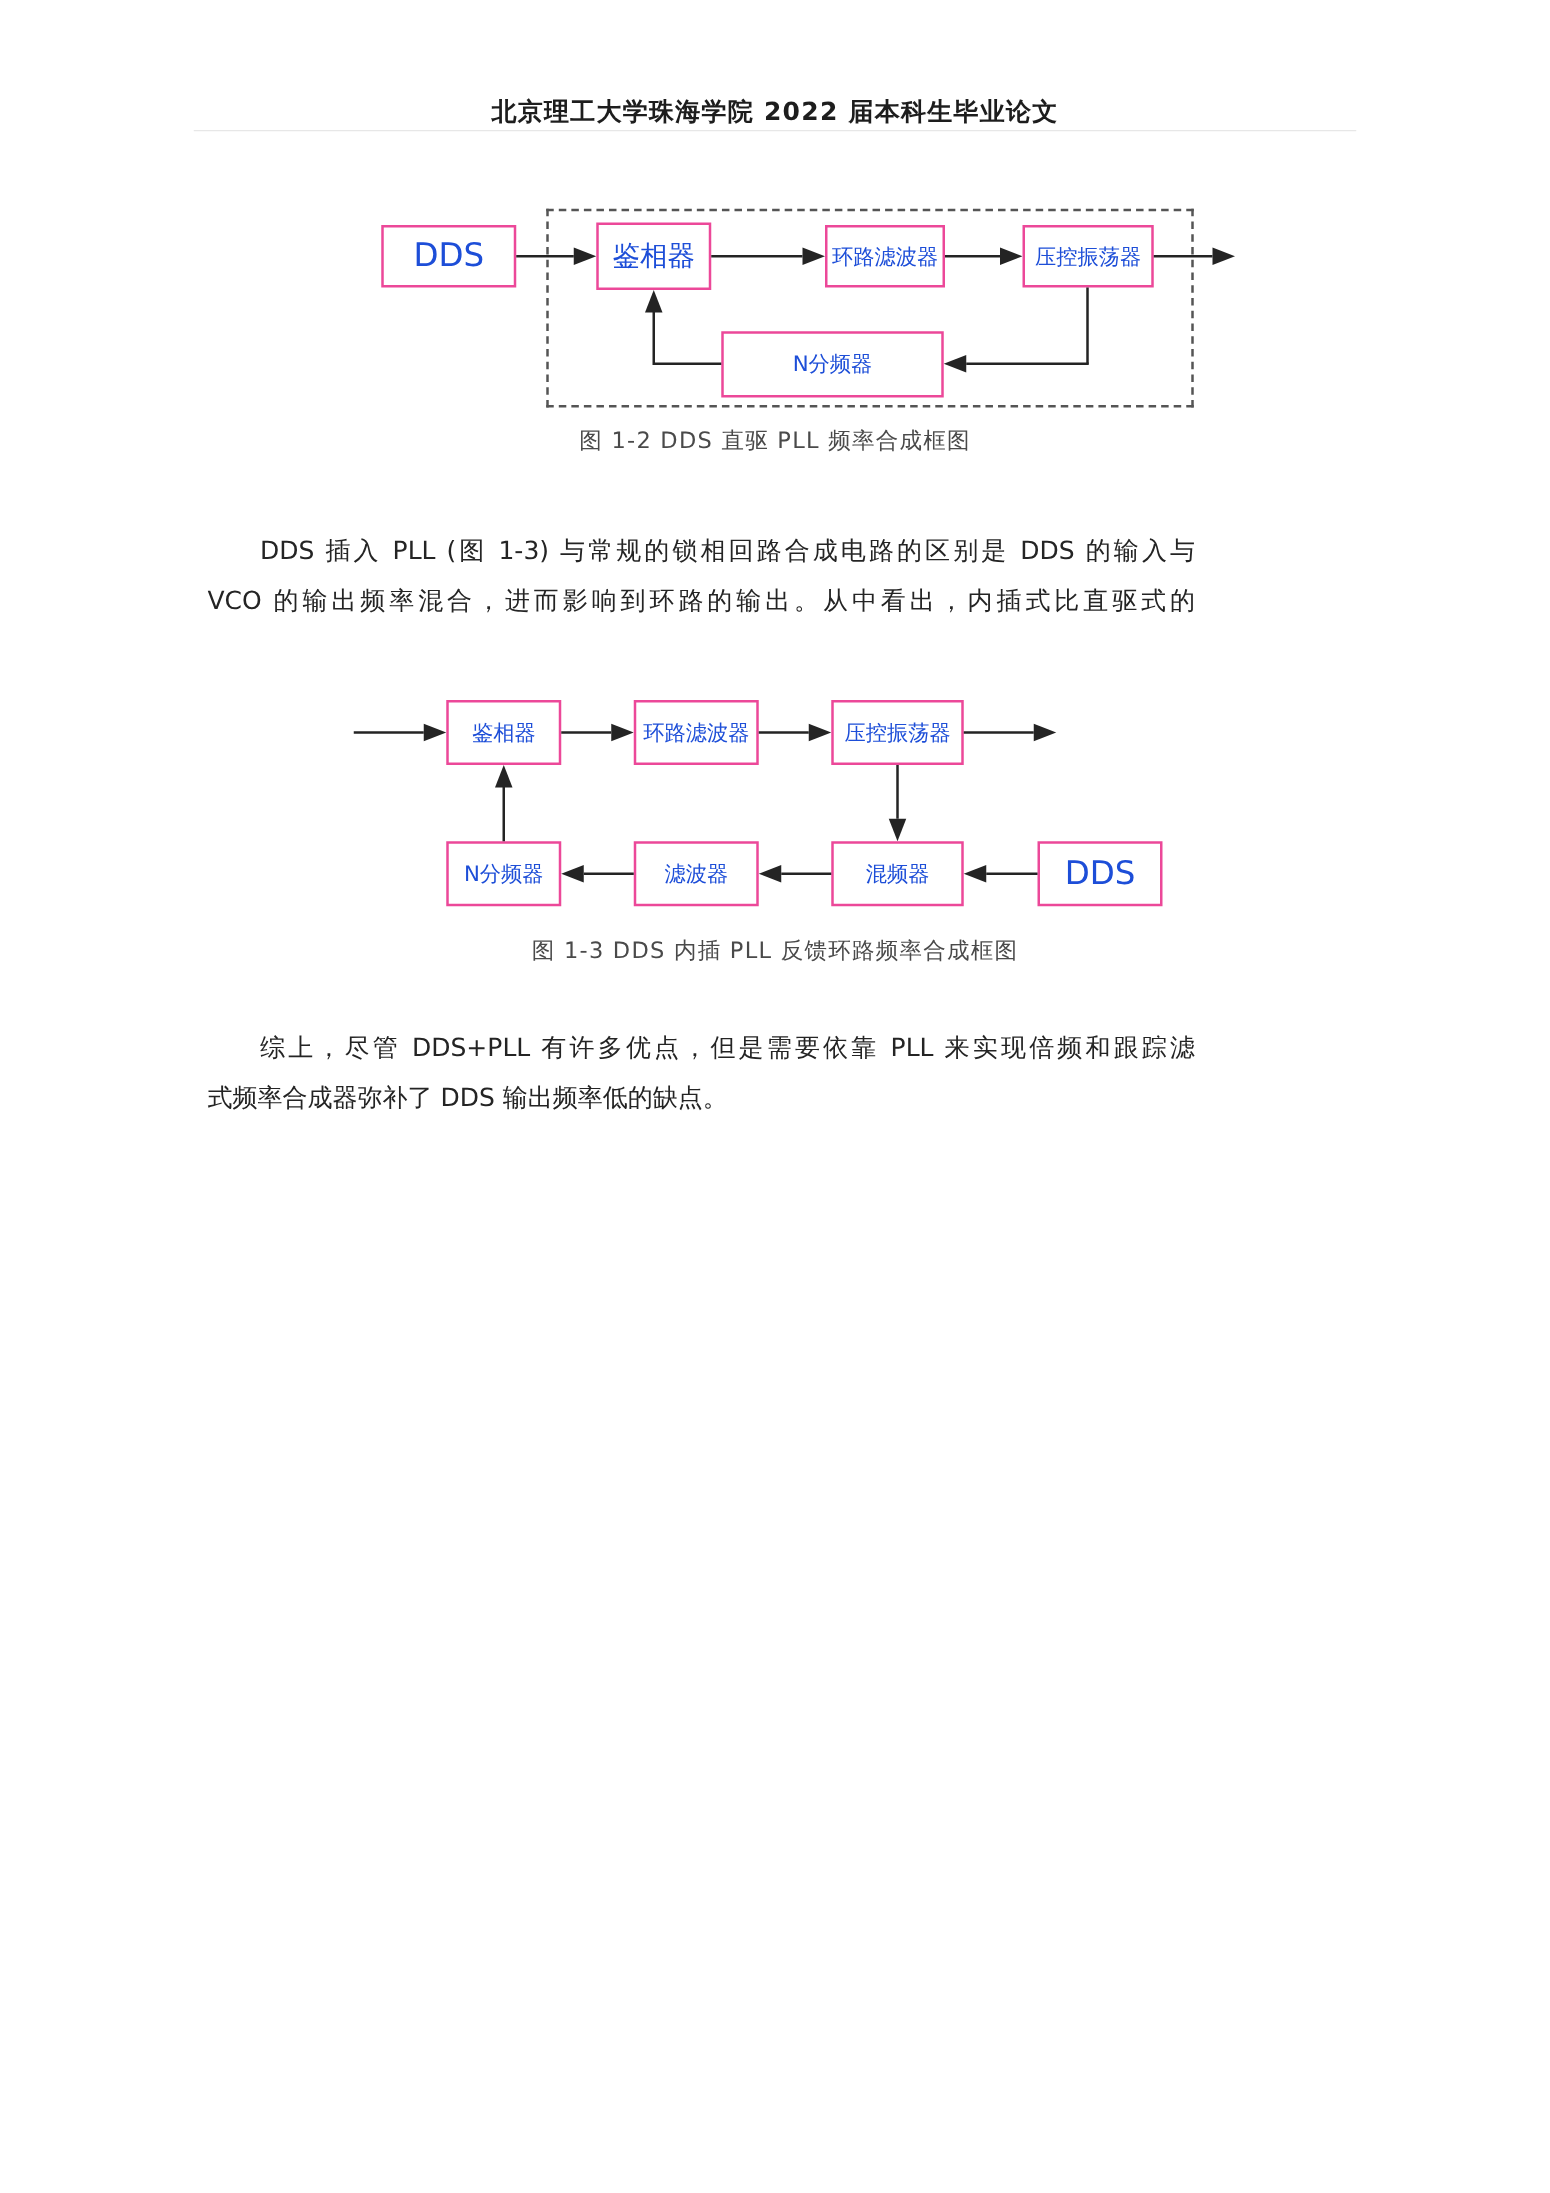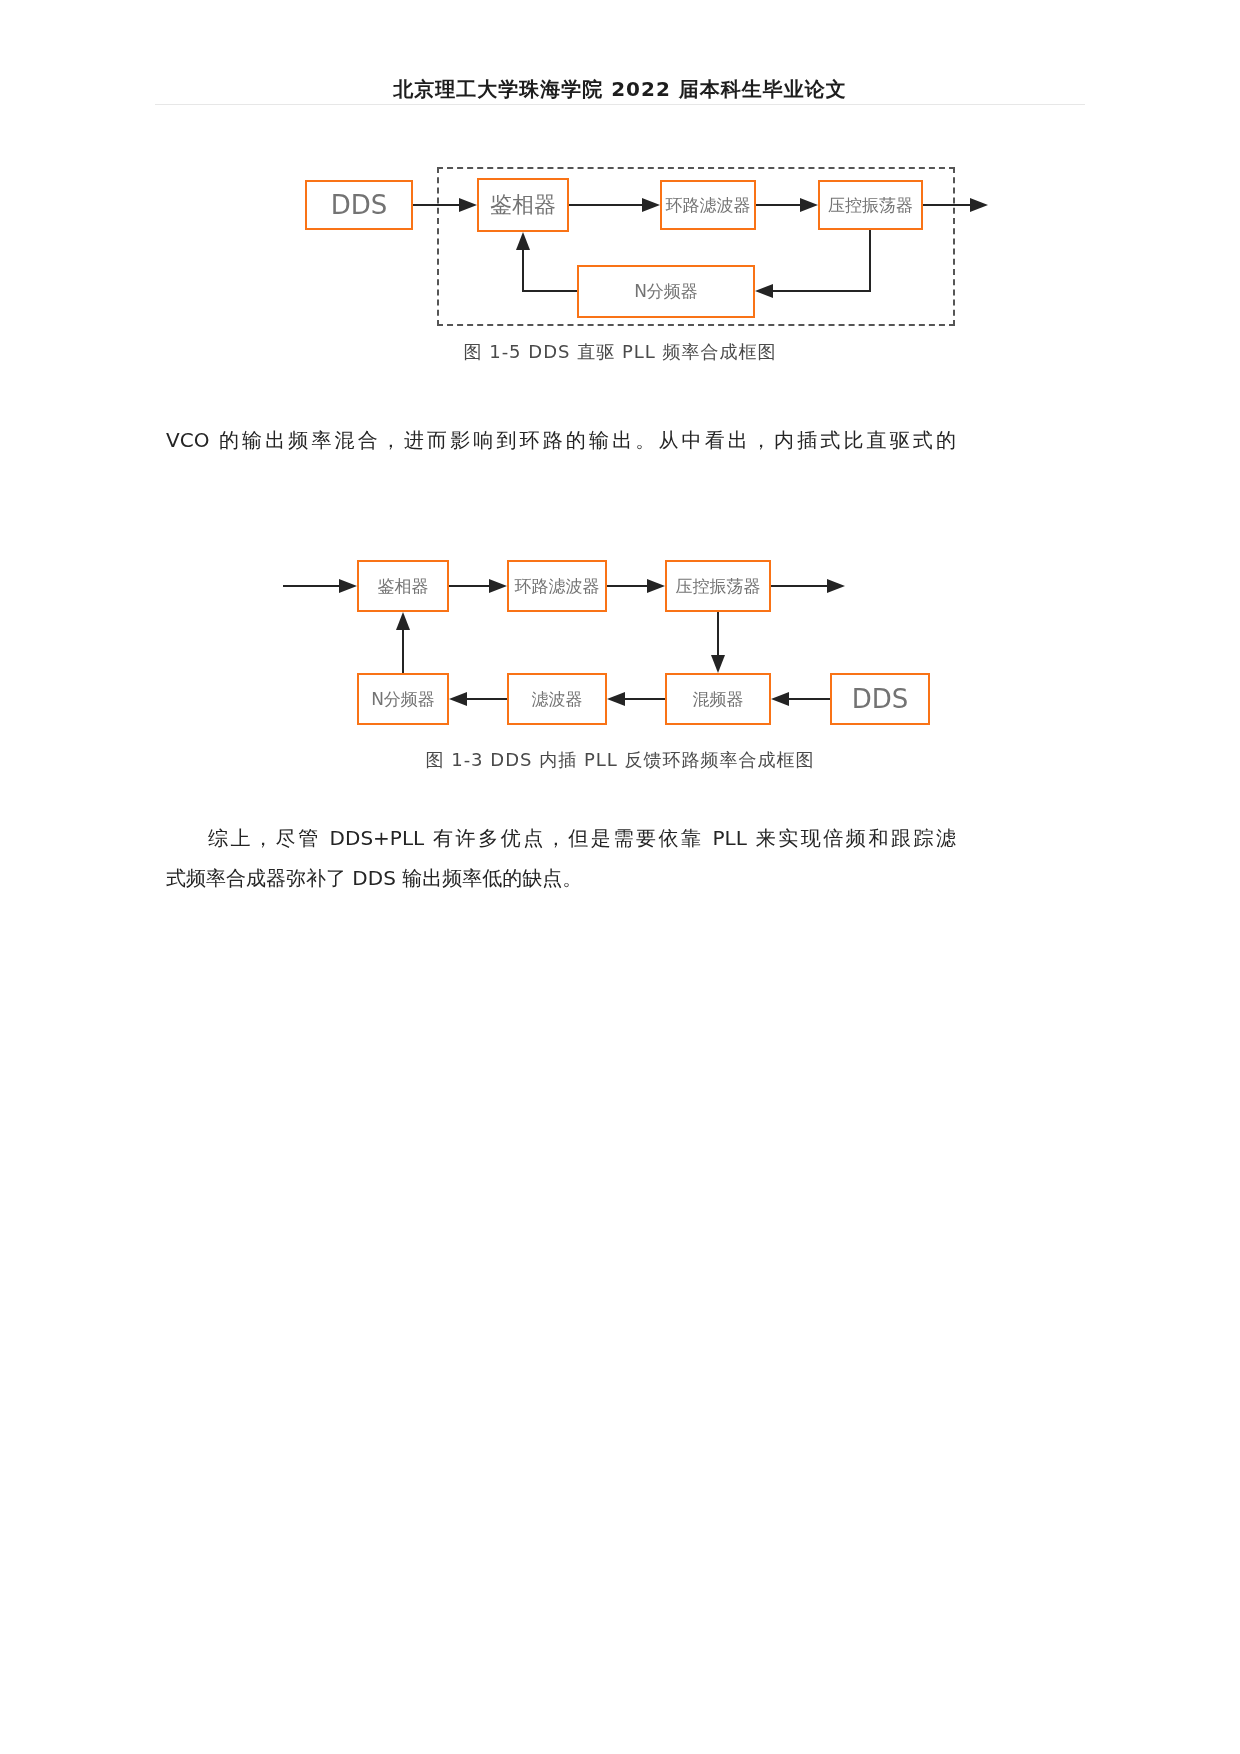--- a/index.html
+++ b/index.html
@@ -5,21 +5,21 @@
   * { margin:0; padding:0; box-sizing:border-box; }
   html,body { background:#fff; }
   body { font-family:"DejaVu Sans","Liberation Sans",sans-serif; }
   .page { position:relative; width:1240px; height:1239px; background:#ffffff; margin:0 auto; overflow:hidden; }
 
   .header { position:absolute; top:76px; left:0; width:100%; text-align:center;
             font-size:20px; font-weight:bold; color:#1d1d1d; letter-spacing:1px; }
   .header-rule { position:absolute; top:104px; left:155px; width:930px; height:1px; background:#e7e7e7; }
 
   
-  .blk { position:absolute; background:#fff; border:2px solid #f97316; color:#737373;
+  .blk { position:absolute; background:#fff; border:2px solid #ec4899; color:#1d4ed8;
          display:flex; align-items:center; justify-content:center; font-size:17px; }
   .hline { position:absolute; height:2px; background:#242424; }
   .vline { position:absolute; width:2px; background:#242424; }
   .ah-r { position:absolute; width:0; height:0; border-top:7px solid transparent;
           border-bottom:7px solid transparent; border-left:18px solid #242424; }
   .ah-l { position:absolute; width:0; height:0; border-top:7px solid transparent;
           border-bottom:7px solid transparent; border-right:18px solid #242424; }
   .ah-u { position:absolute; width:0; height:0; border-left:7px solid transparent;
           border-right:7px solid transparent; border-bottom:18px solid #242424; }
   .ah-d { position:absolute; width:0; height:0; border-left:7px solid transparent;
@@ -73,23 +73,24 @@
     <div class="hline" style="left:773px; top:290px; width:98px;"></div>
     <div class="ah-l" style="left:755px; top:284px;"></div>
 
     <div class="blk" style="left:577px; top:265px; width:178px; height:53px;">N分频器</div>
 
     <div class="hline" style="left:523px; top:290px; width:54px;"></div>
     <div class="vline" style="left:522px; top:248px; height:44px;"></div>
     <div class="ah-u" style="left:516px; top:232px;"></div>
   </div>
 
-  <div class="caption" style="top:340px;">图 1-5 DDS 直驱 PLL 频率合成框图</div>
+  <div class="caption" style="top:340px;">图 1-2 DDS 直驱 PLL 频率合成框图</div>
 
   <div class="para" style="top:420px;">
+    <span class="ln first">DDS 插入 PLL (图 1-3) 与常规的锁相回路合成电路的区别是 DDS 的输入与</span>
     <span class="ln">VCO 的输出频率混合，进而影响到环路的输出。从中看出，内插式比直驱式的</span>
   </div>
 
   <div>
 
     <div class="hline" style="left:283px; top:585px; width:56px;"></div>
     <div class="ah-r" style="left:339px; top:579px;"></div>
 
     <div class="blk" style="left:357px; top:560px; width:92px; height:52px;">鉴相器</div>
 

